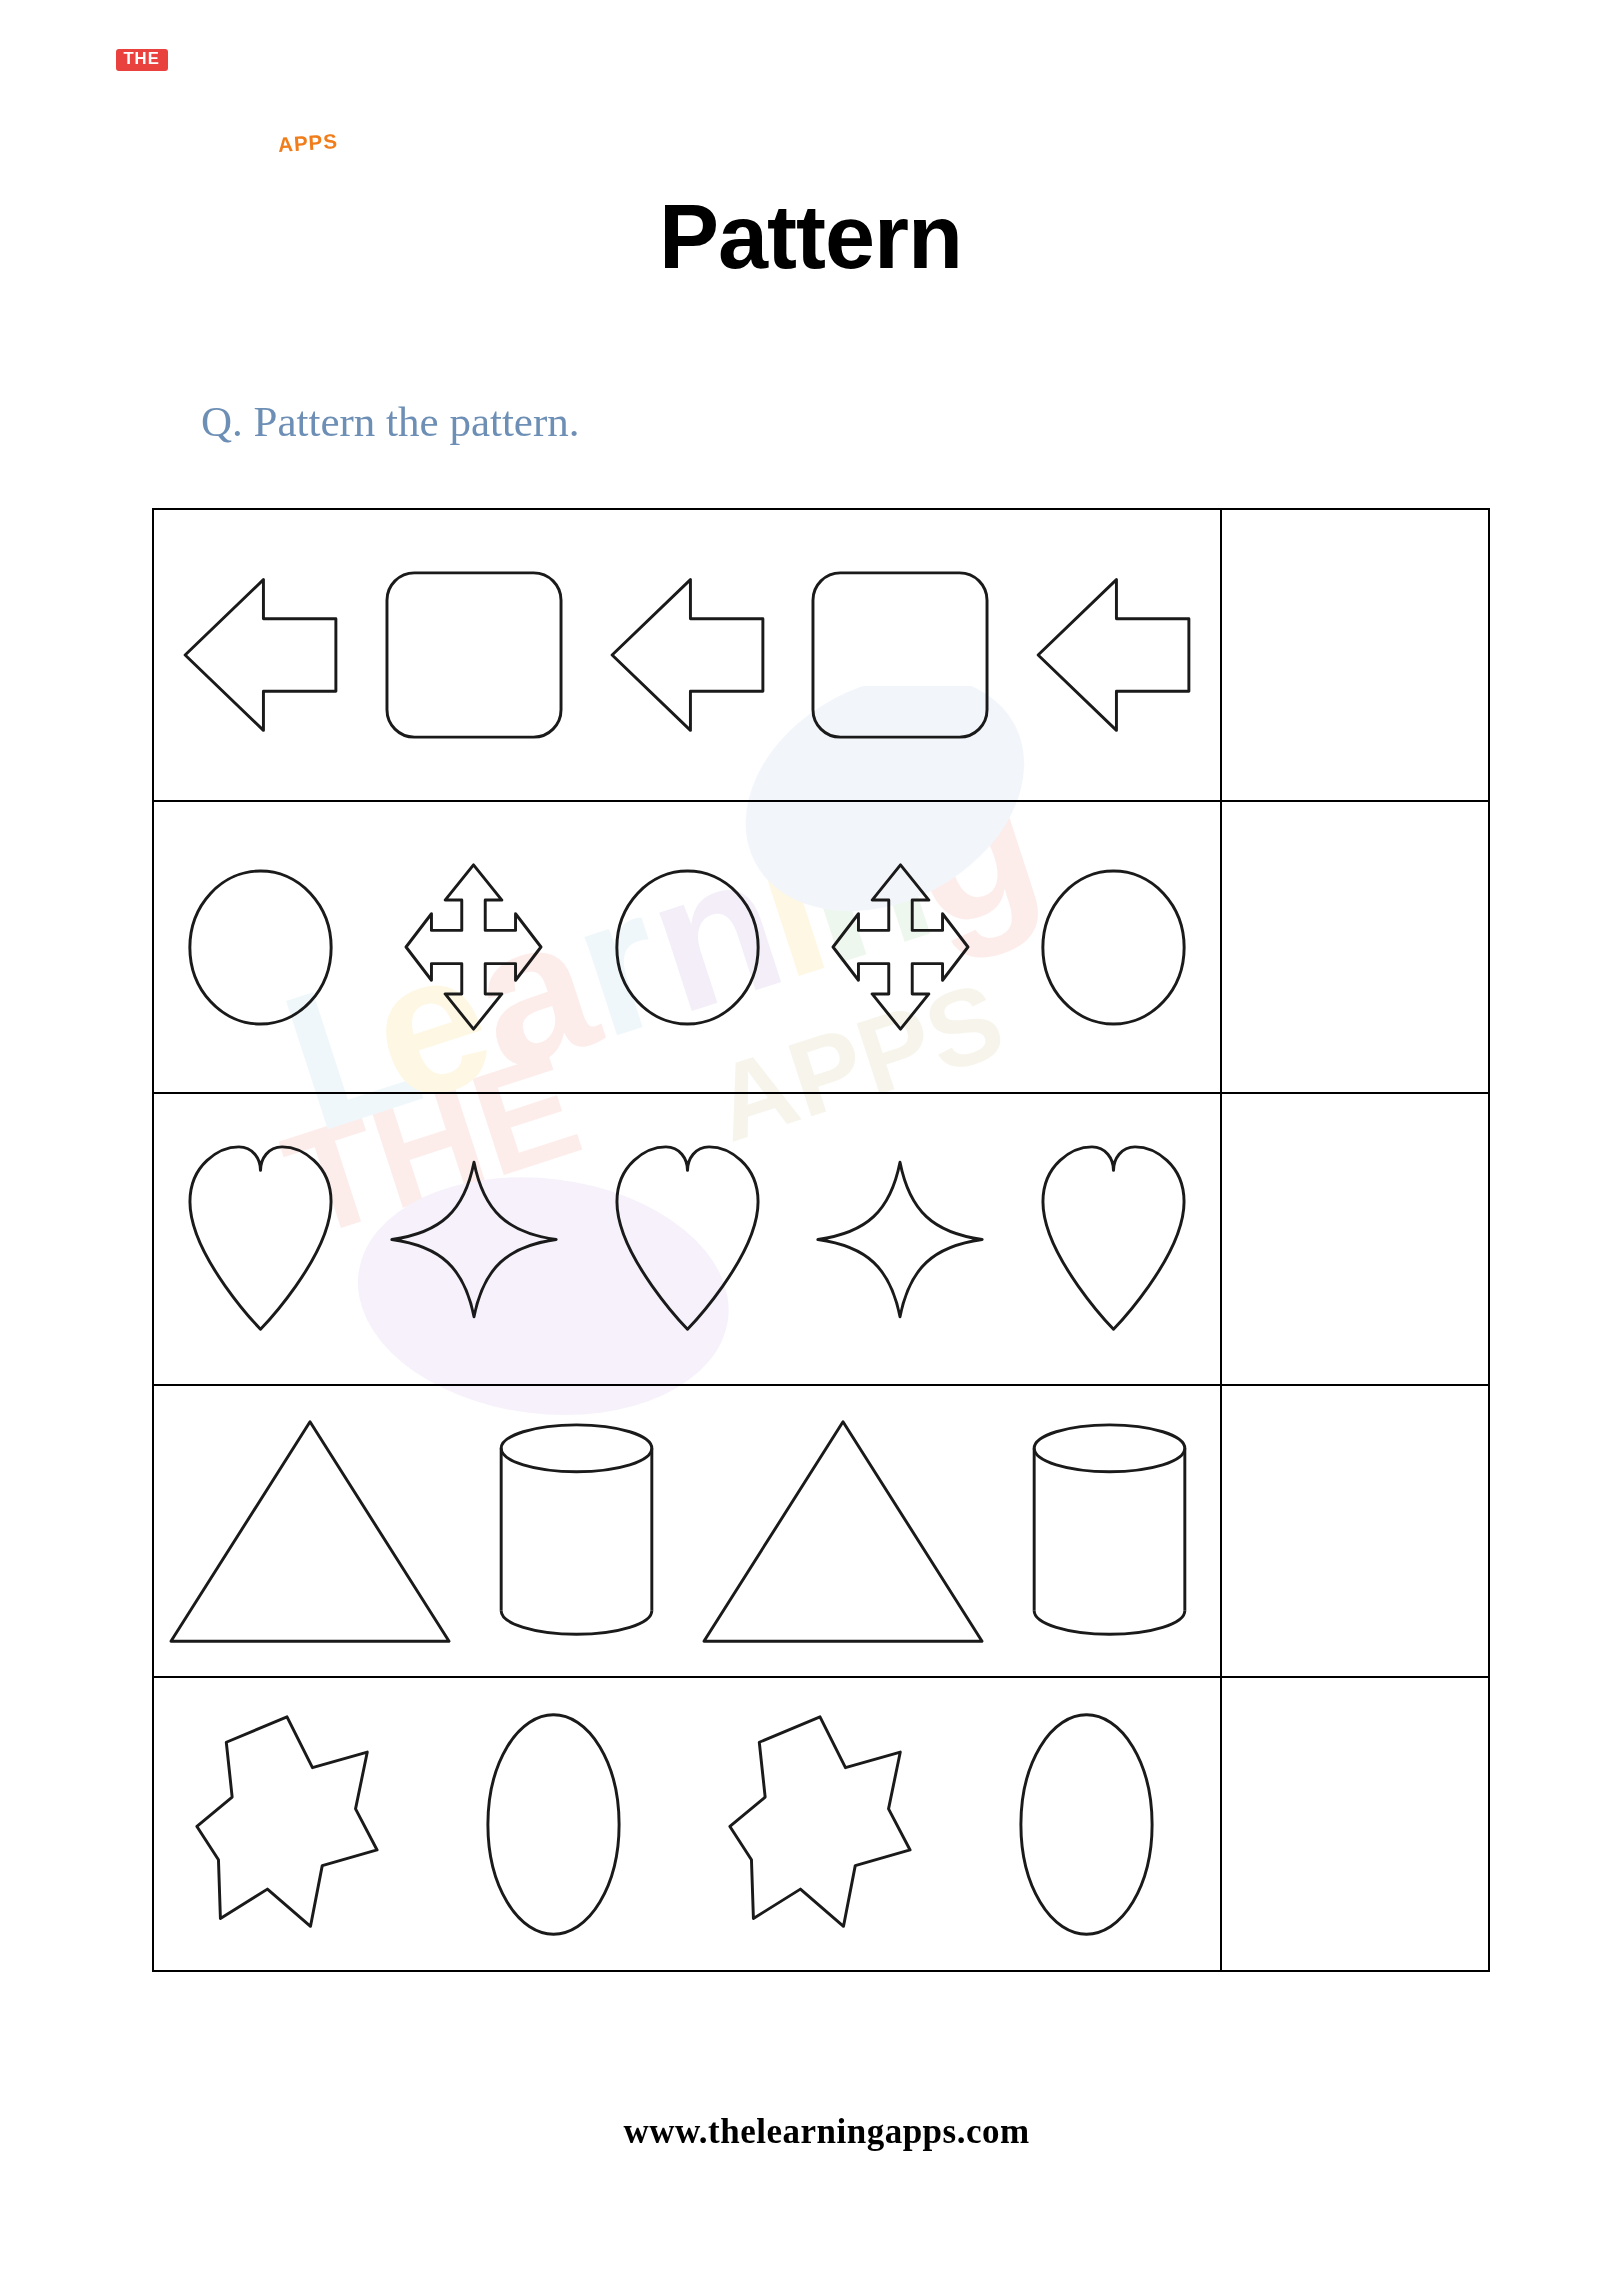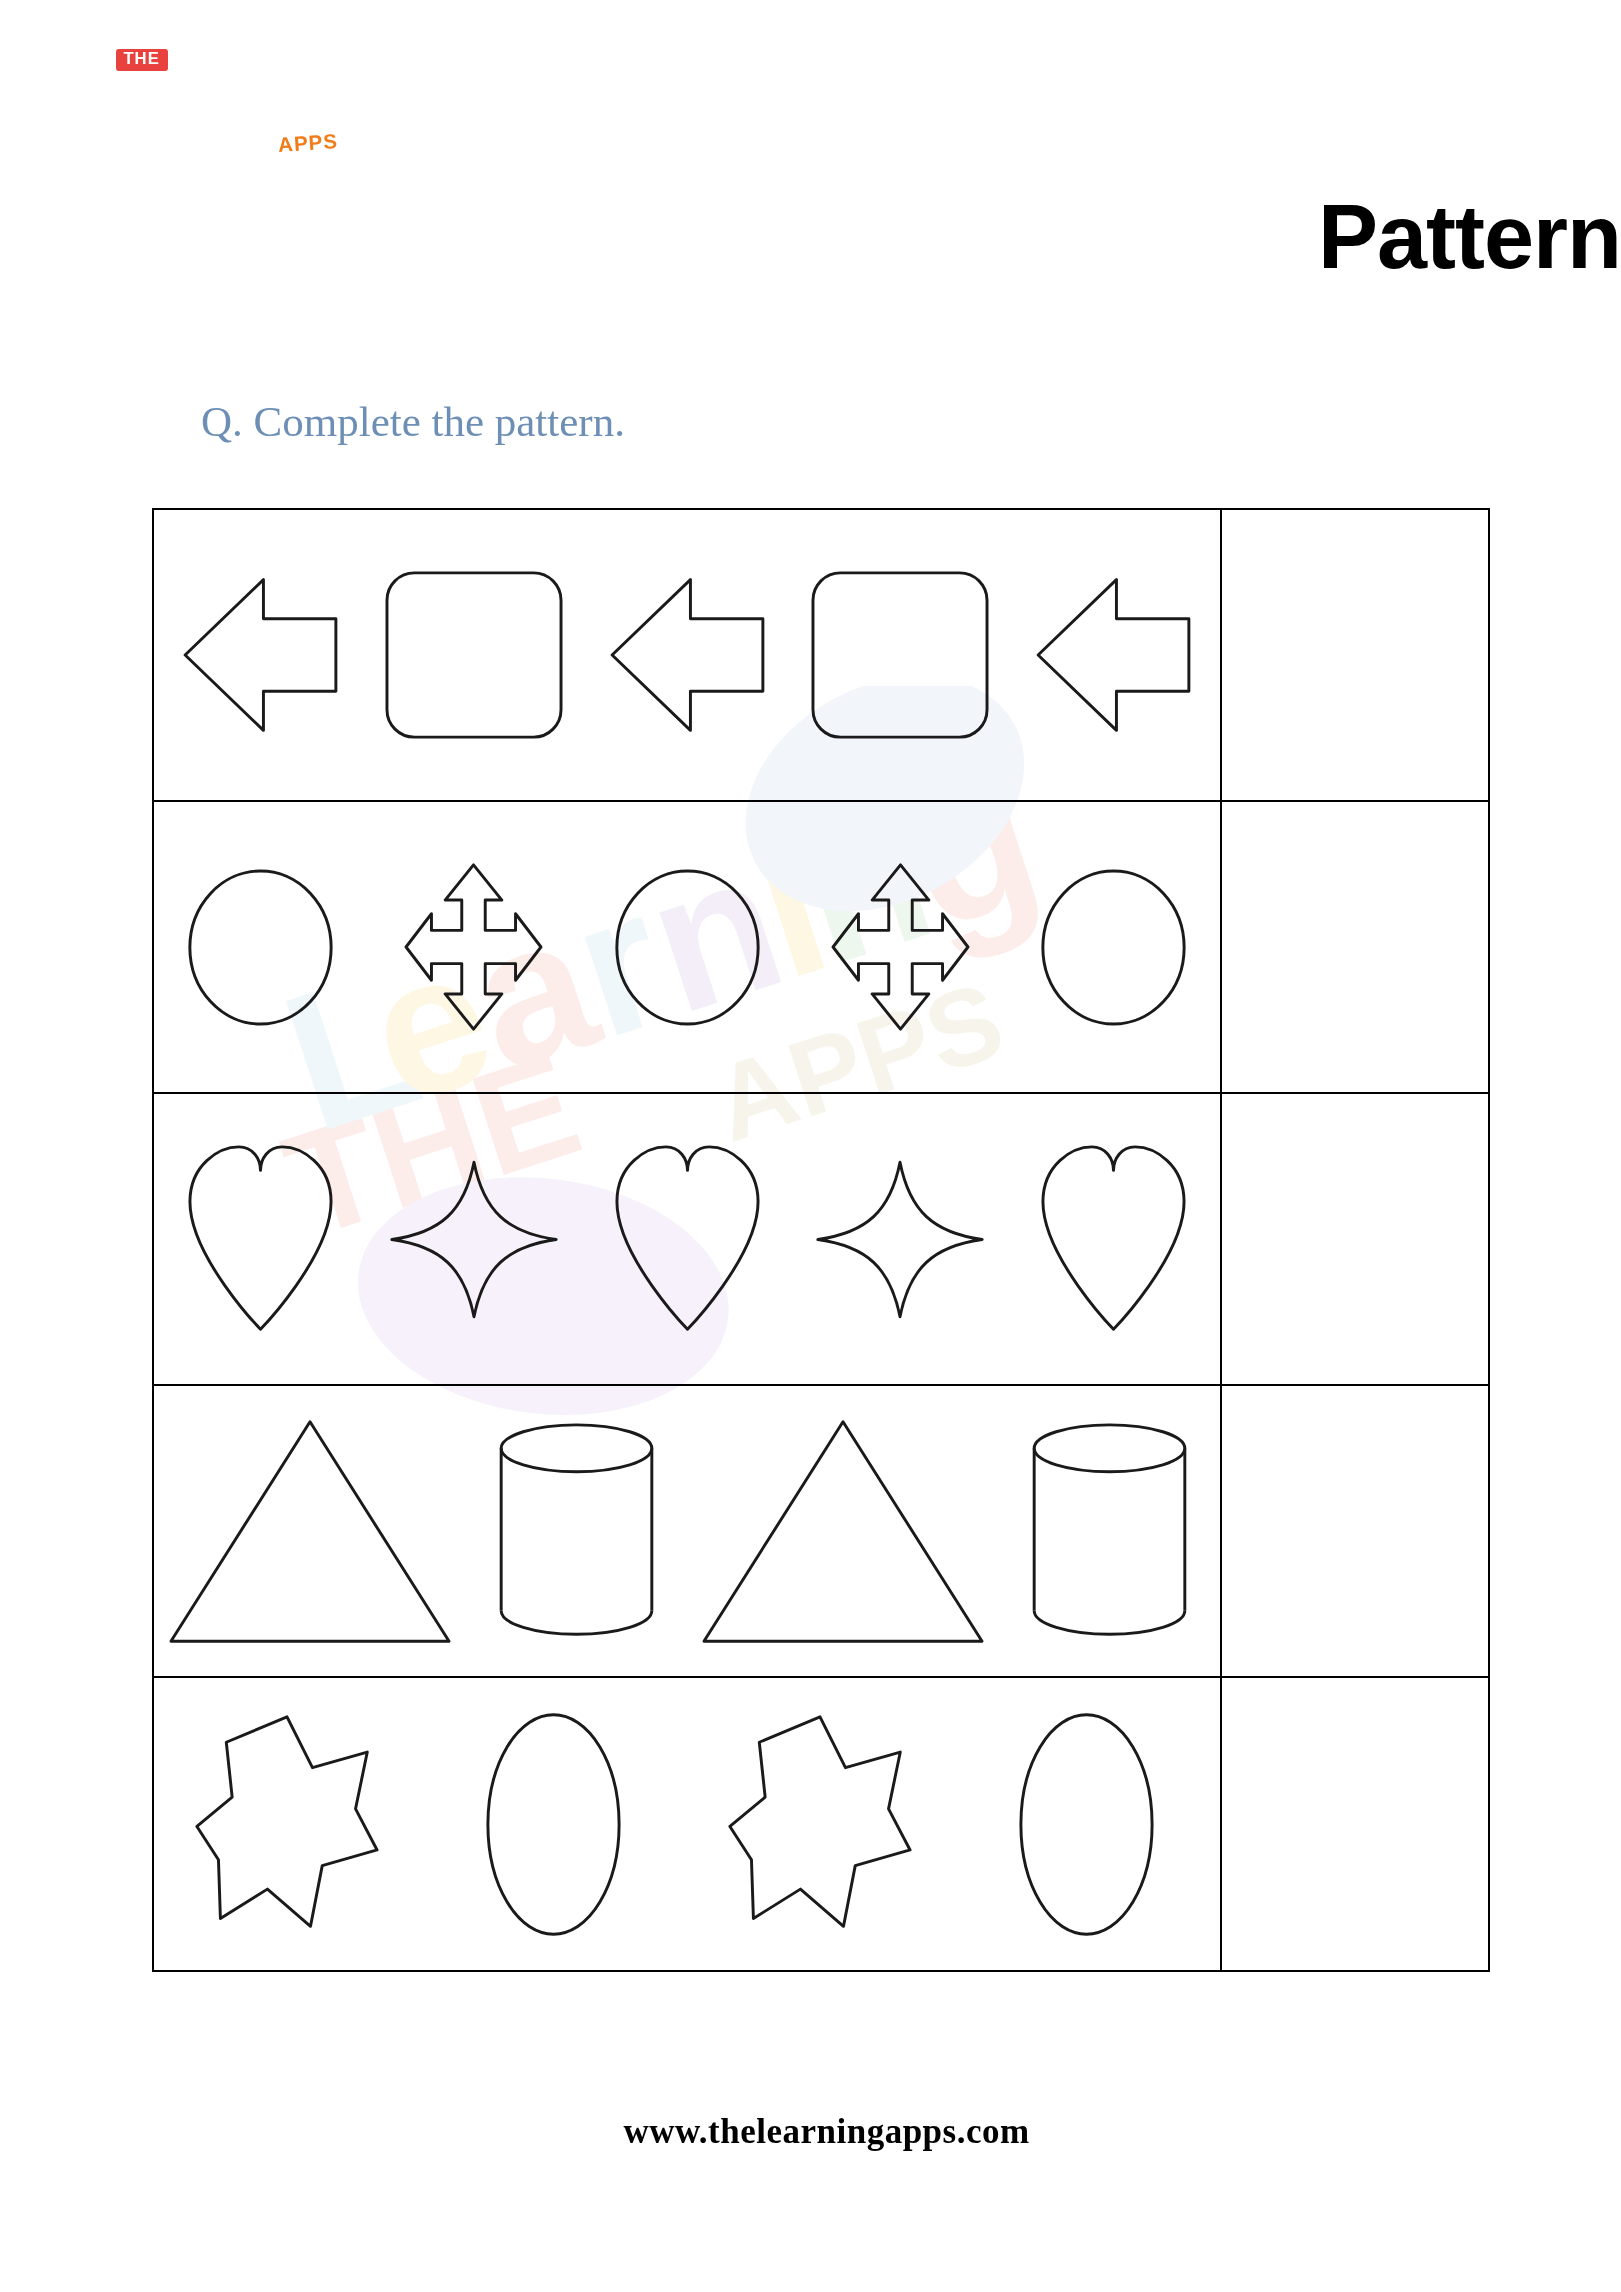--- a/index.html
+++ b/index.html
@@ -65,21 +65,21 @@
     letter-spacing: 1px;
     transform: rotate(-4deg);
   }
 
   
   .page-title {
     position: absolute;
     top: 186px;
     left: 0;
     width: 100%;
-    text-align: right;
+    text-align: center;
     font-family: "Liberation Sans", sans-serif;
     font-weight: bold;
     font-size: 90px;
     color: #000000;
     letter-spacing: -1px;
   }
   .question {
     position: absolute;
     top: 397px;
     left: 201px;
@@ -170,21 +170,21 @@
 </style>
 </head>
 <body>
 
 <div class="logo">
   <div class="logo-the">THE</div>
   <div class="logo-apps">APPS</div>
 </div>
 
 <div class="page-title">Pattern</div>
-<div class="question">Q. Complete the pattern.</div>
+<div class="question">Q. Pattern the pattern.</div>
 
 <svg class="watermark" viewBox="0 0 1100 900">
   <g transform="rotate(-18 550 450)">
     <text class="wm-text" x="120" y="430" font-size="150" fill="#f7c6c0">THE</text>
     <text class="wm-text" x="160" y="330" font-size="200" fill="#cbe7f2">L</text>
     <text class="wm-text" x="250" y="330" font-size="200" fill="#f9e6a8">e</text>
     <text class="wm-text" x="360" y="330" font-size="200" fill="#f7c6c0">a</text>
     <text class="wm-text" x="470" y="330" font-size="200" fill="#cbe7f2">r</text>
     <text class="wm-text" x="550" y="330" font-size="200" fill="#d8c9ea">n</text>
     <text class="wm-text" x="665" y="330" font-size="200" fill="#f9e6a8">i</text>

